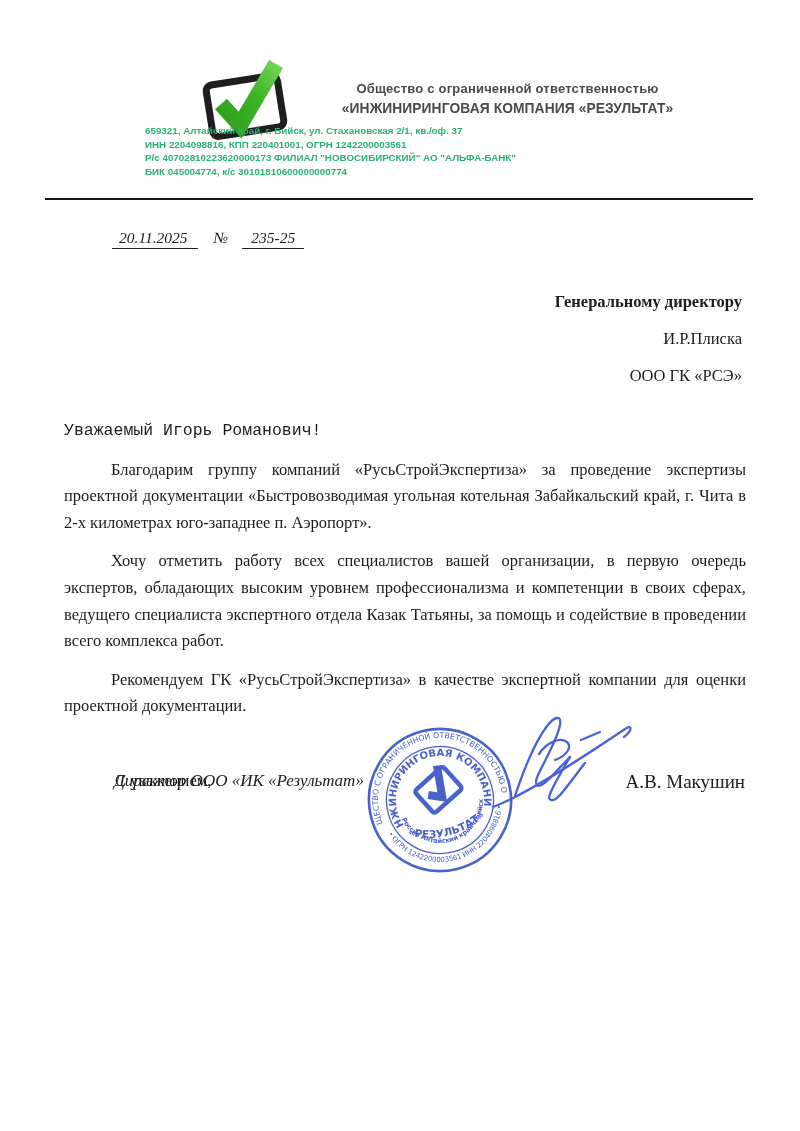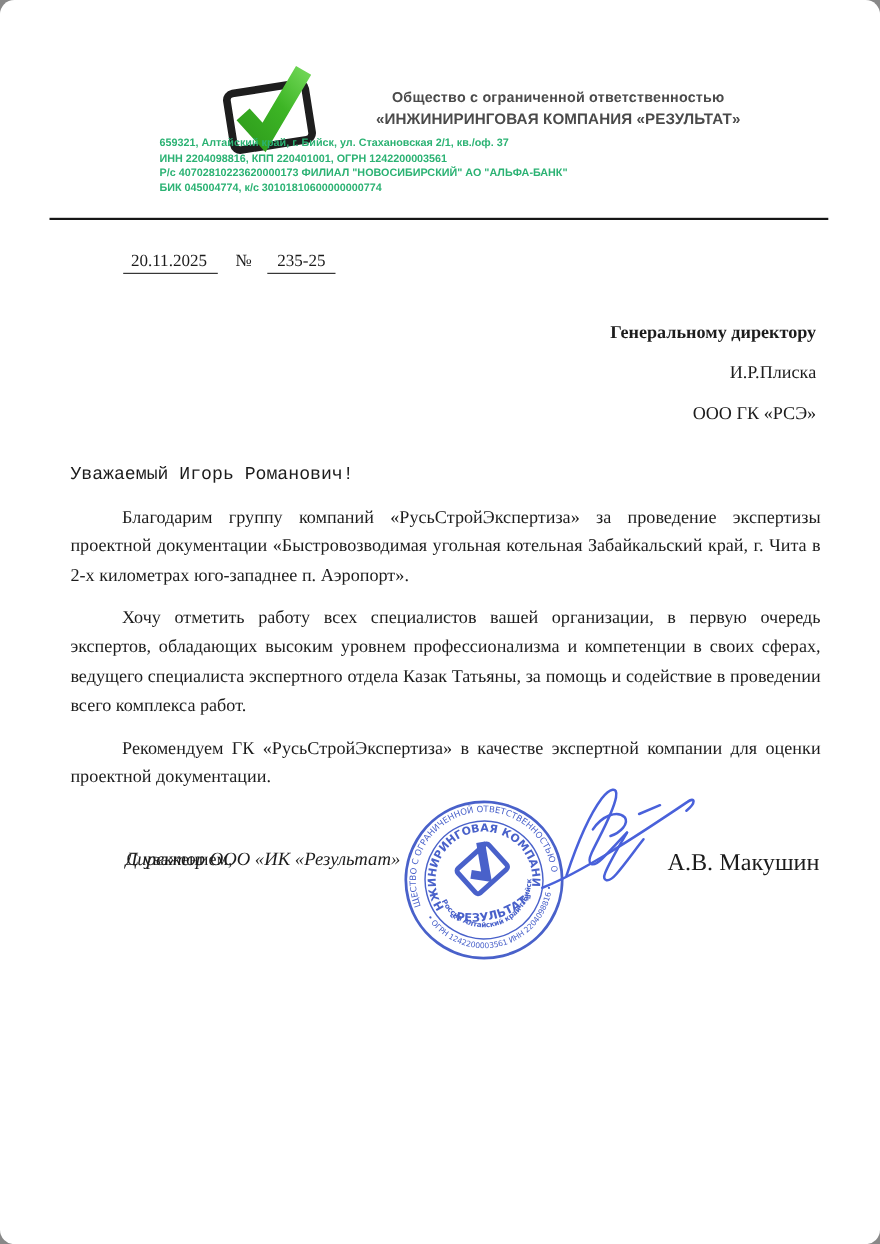--- a/index.html
+++ b/index.html
@@ -1,48 +1,48 @@
 <!DOCTYPE html>
 <html><head>
 <meta charset="utf-8">
 <style>
   html,body{margin:0;padding:0;background:#888;}
   .page{
     position:relative;width:800px;height:1131px;background:#ffffff;
     margin:0 auto;overflow:hidden;
-    font-family:"Liberation Serif", serif;color:#1c1c1c;border-radius:13px;
+    font-family:"Liberation Serif", serif;color:#1c1c1c;
   }
   
   .logo{position:absolute;left:191px;top:40px;width:114px;height:102px;}
   .org{position:absolute;left:320px;top:81px;width:375px;text-align:center;
        font-family:"Liberation Sans", sans-serif;color:#4a4a4a;font-weight:bold;}
   .org-type{font-size:13px;letter-spacing:.2px;}
   .org-name{font-size:13.8px;margin-top:5px;letter-spacing:.1px;}
   .contacts{position:absolute;left:145px;top:124px;width:560px;
        font-family:"Liberation Sans", sans-serif;font-size:9.8px;font-weight:bold;
        color:#2bb273;line-height:13.6px;}
   .rule{position:absolute;left:45px;top:198px;width:708px;height:2.4px;background:#161616;}
   
-  .ref{position:absolute;left:112px;top:229px;font-size:15.5px;white-space:nowrap;}
+  .ref{position:absolute;left:112px;top:229px;font-size:15.5px;white-space:nowrap;font-style:italic;}
   .ref .u-date{border-bottom:1.4px solid #222;padding:0 10px 2px 7px;}
   .ref .no{margin:0 14px 0 16px;}
   .ref .u-num{border-bottom:1.4px solid #222;padding:0 9px 2px 9px;}
   
   .addressee{position:absolute;right:58px;top:283px;text-align:right;
        font-size:16.5px;line-height:37px;}
   .addressee .b{font-weight:bold;}
   
   .letter-body{position:absolute;left:64px;top:418px;width:682px;
        font-size:16.5px;line-height:26.6px;}
   .salutation{text-align:left;margin:0 0 8px 0;font-family:Liberation Mono, monospace;}
   .letter-body p{margin:12px 0 5px 0;text-align:justify;text-indent:47px;}
   
   .closing{position:absolute;left:115px;top:736px;font-size:16.5px;margin-top:35px;}
   .sig-title{position:absolute;left:114px;top:771px;font-size:17px;font-style:italic;}
-  .sig-name{position:absolute;right:55px;top:771px;font-size:22px;}
+  .sig-name{position:absolute;right:55px;top:771px;font-size:19px;}
   
   .ink{position:absolute;left:0;top:0;width:100%;height:100%;
        mix-blend-mode:multiply;opacity:.93;pointer-events:none;}
   .stamp-svg{position:absolute;left:340px;top:700px;width:200px;height:200px;}
   .sign-svg{position:absolute;left:455px;top:700px;width:180px;height:120px;}
   .stamp-txt{font-family:"DejaVu Sans", sans-serif;fill:#3b55c6;}
 </style>
 </head>
 <body>
 

